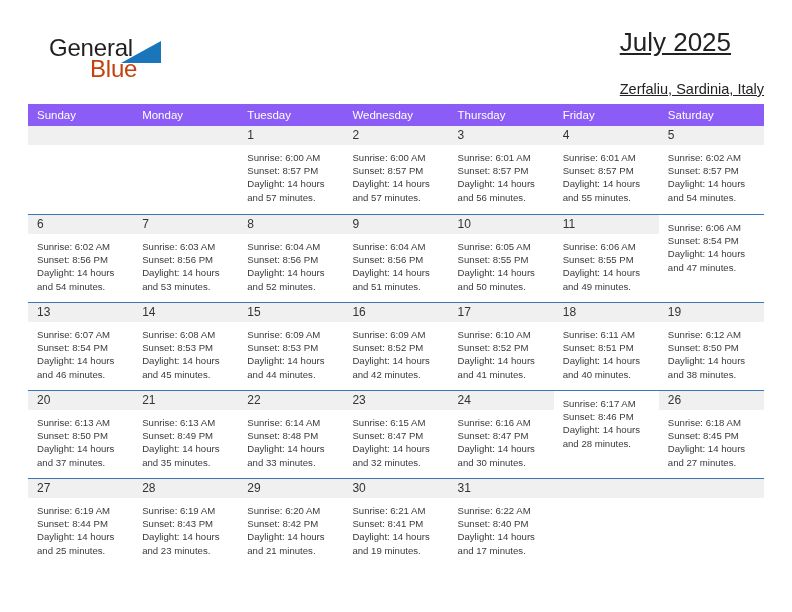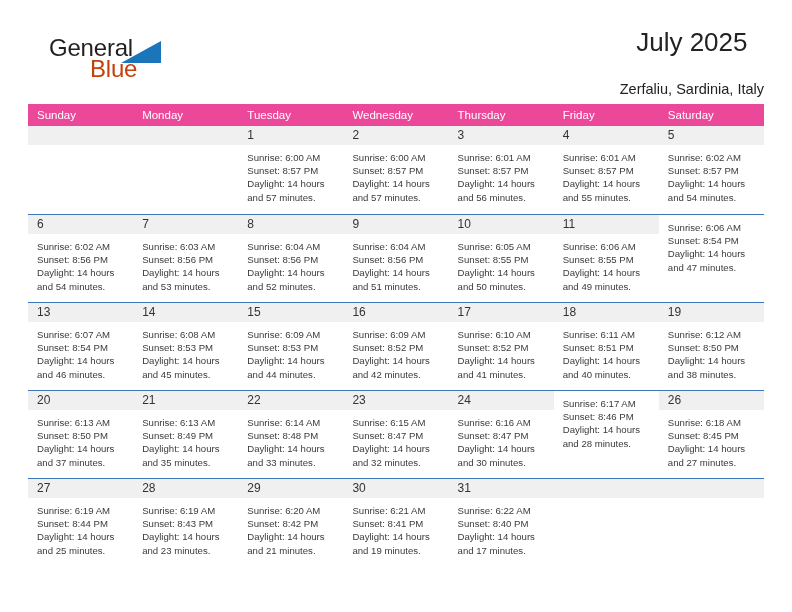--- a/index.html
+++ b/index.html
@@ -63,21 +63,22 @@
     left: 93px;
     top: 15px;
     width: 40px;
     height: 22px;
   }
 
   .title-block {
     position: absolute;
     right: 0;
     top: 0;
-    text-align: center;
+    text-align: left;
+    text-decoration: underline;
   }
   .cal-title {
     font-size: 26px;
     color: #222222;
     line-height: 32px;
     white-space: nowrap;
   }
   .cal-subtitle {
     font-size: 14.5px;
     color: #222222;
@@ -90,21 +91,21 @@
   .calendar {
     position: absolute;
     left: 28px;
     top: 104px;
     width: 736px;
   }
 
   .dow-row {
     display: flex;
     width: 100%;
-    background: #ec4899;
+    background: #8b5cf6;
     height: 22px;
   }
   .dow-cell {
     flex: 1 1 0;
     color: #ffffff;
     font-size: 11.5px;
     line-height: 22px;
     padding-left: 9px;
     box-sizing: border-box;
     white-space: nowrap;

